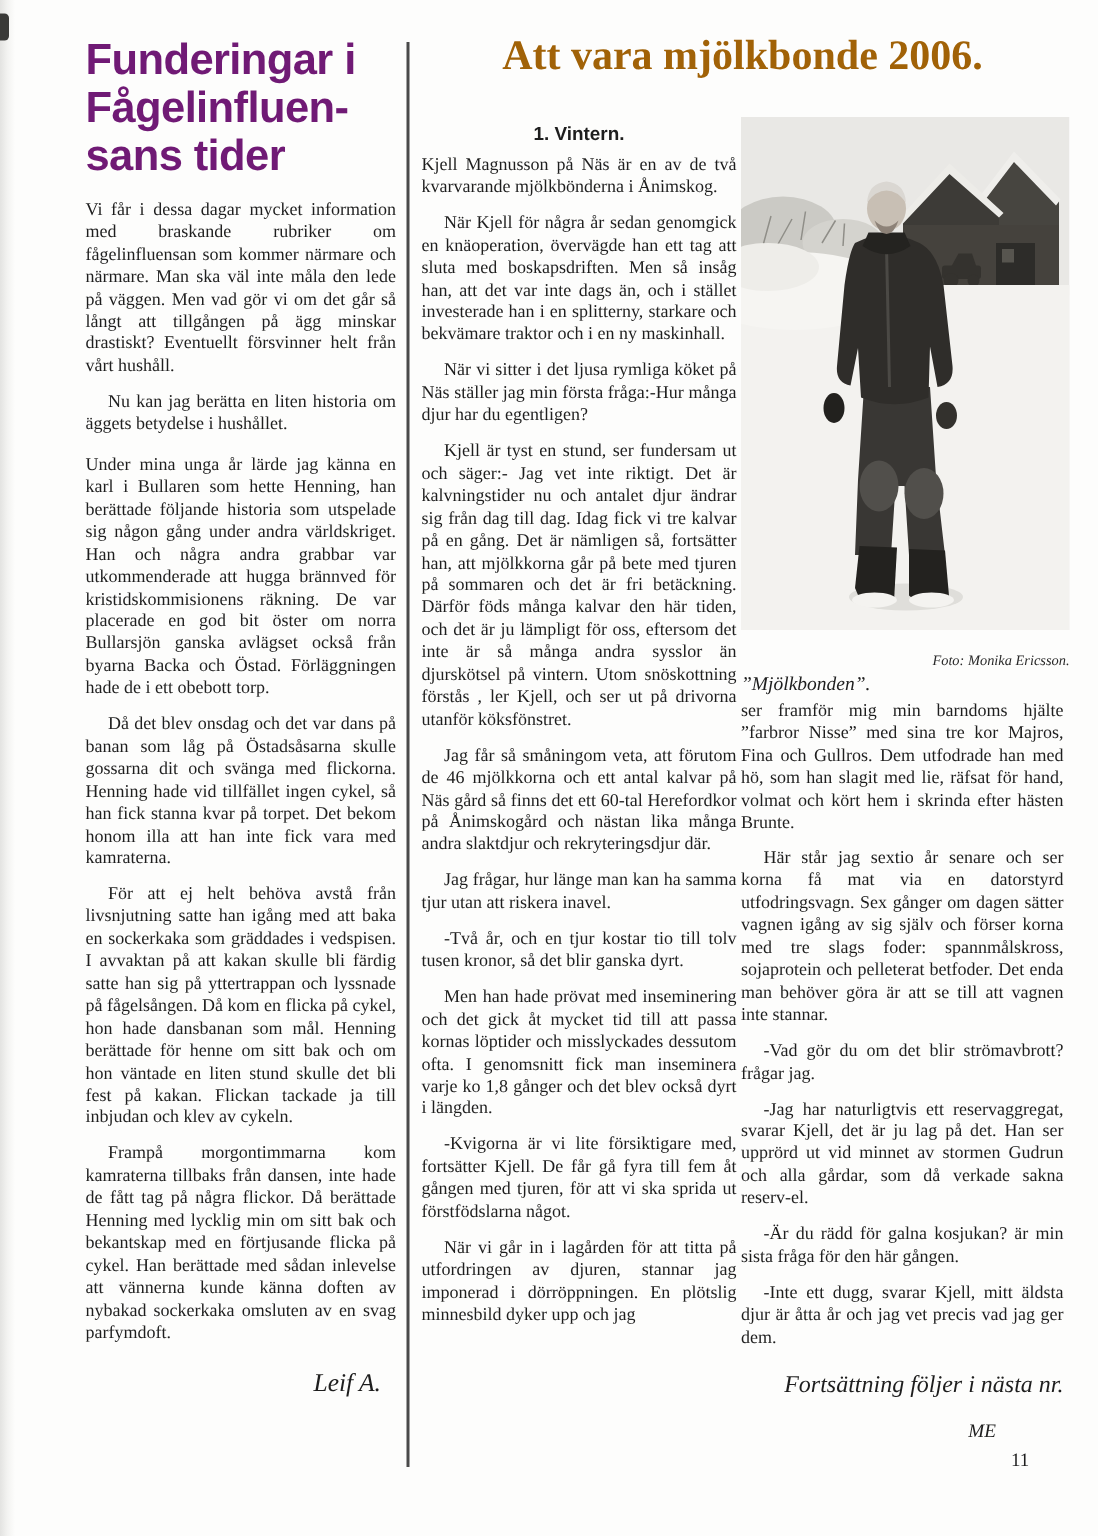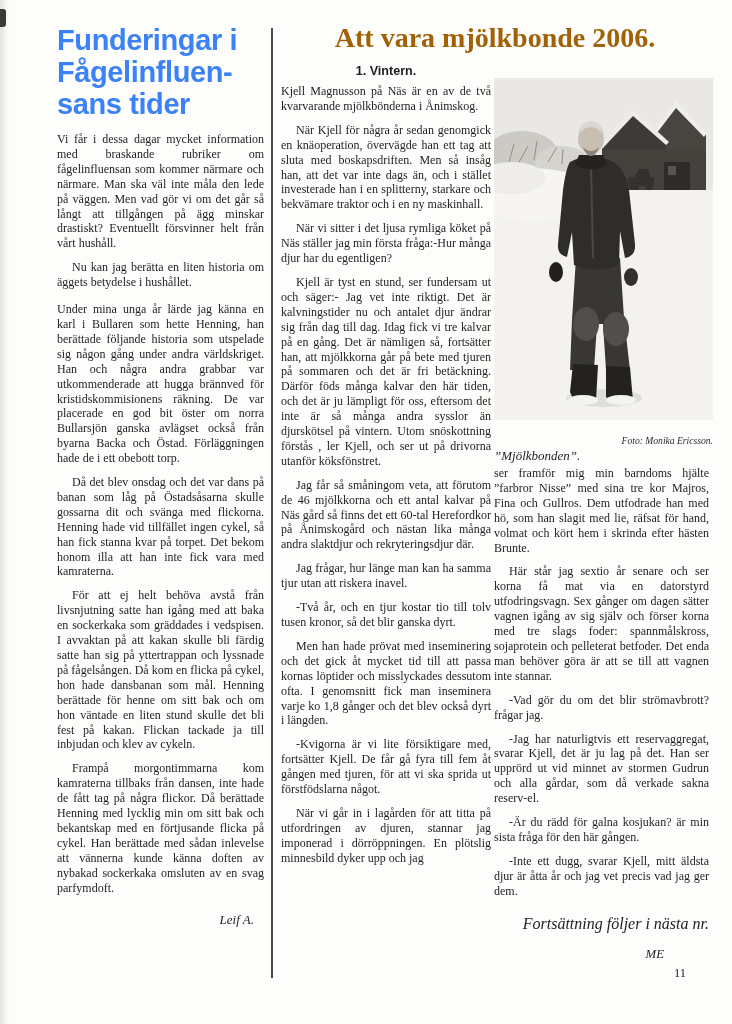--- a/index.html
+++ b/index.html
@@ -17,44 +17,44 @@
   }
   .scan-mark {
     position:absolute; left:0; top:9px; width:6px; height:18px;
     background:#3a3a38; border-radius:0 3px 3px 0;
   }
   
   .col-left { position:absolute; left:57px; top:24px; width:207px; }
   .left-title {
     font-family:"Liberation Sans", sans-serif; font-weight:bold;
     font-size:29px; line-height:32px; letter-spacing:-0.4px;
-    margin:0 0 12px 0; color:#3b82f6;
+    margin:0 0 12px 0; color:#701a75;
   }
   .body-text {
     font-size:12px; line-height:14.9px; text-align:justify;
     text-indent:15px; margin:0 0 9px 0;
   }
   .noindent { text-indent:0; }
   .tight { margin-bottom:12px; }
   .signature {
-    font-style:italic; font-size:13px; text-align:right;
+    font-style:italic; font-size:17px; text-align:right;
     padding-right:10px; margin-top:16px;
   }
   
   .divider {
     position:absolute; left:271px; top:28px; width:2px; height:950px;
     background:#4a4a4a;
   }
   
   .right-title {
     position:absolute; left:278px; top:22px; width:434px; margin:0;
     text-align:center; font-family:Liberation Serif, serif;
     font-weight:bold; font-size:28px; color:#a16207;
   }
-  .col-mid { position:absolute; left:281px; top:64px; width:210px; }
+  .col-mid { position:absolute; left:281px; top:82px; width:210px; }
   .section-heading {
     font-family:"Liberation Sans", sans-serif; font-weight:bold;
     font-size:12.6px; text-align:center; margin:0 0 6px 0;
   }
   .photo-block { position:absolute; left:494px; top:78px; width:219px; }
   .photo-frame { display:block; width:219px; height:342px; }
   .photo-credit {
     font-size:9.6px; font-style:italic; text-align:right; margin-top:15px;
     color:#2a2a2a;
   }

